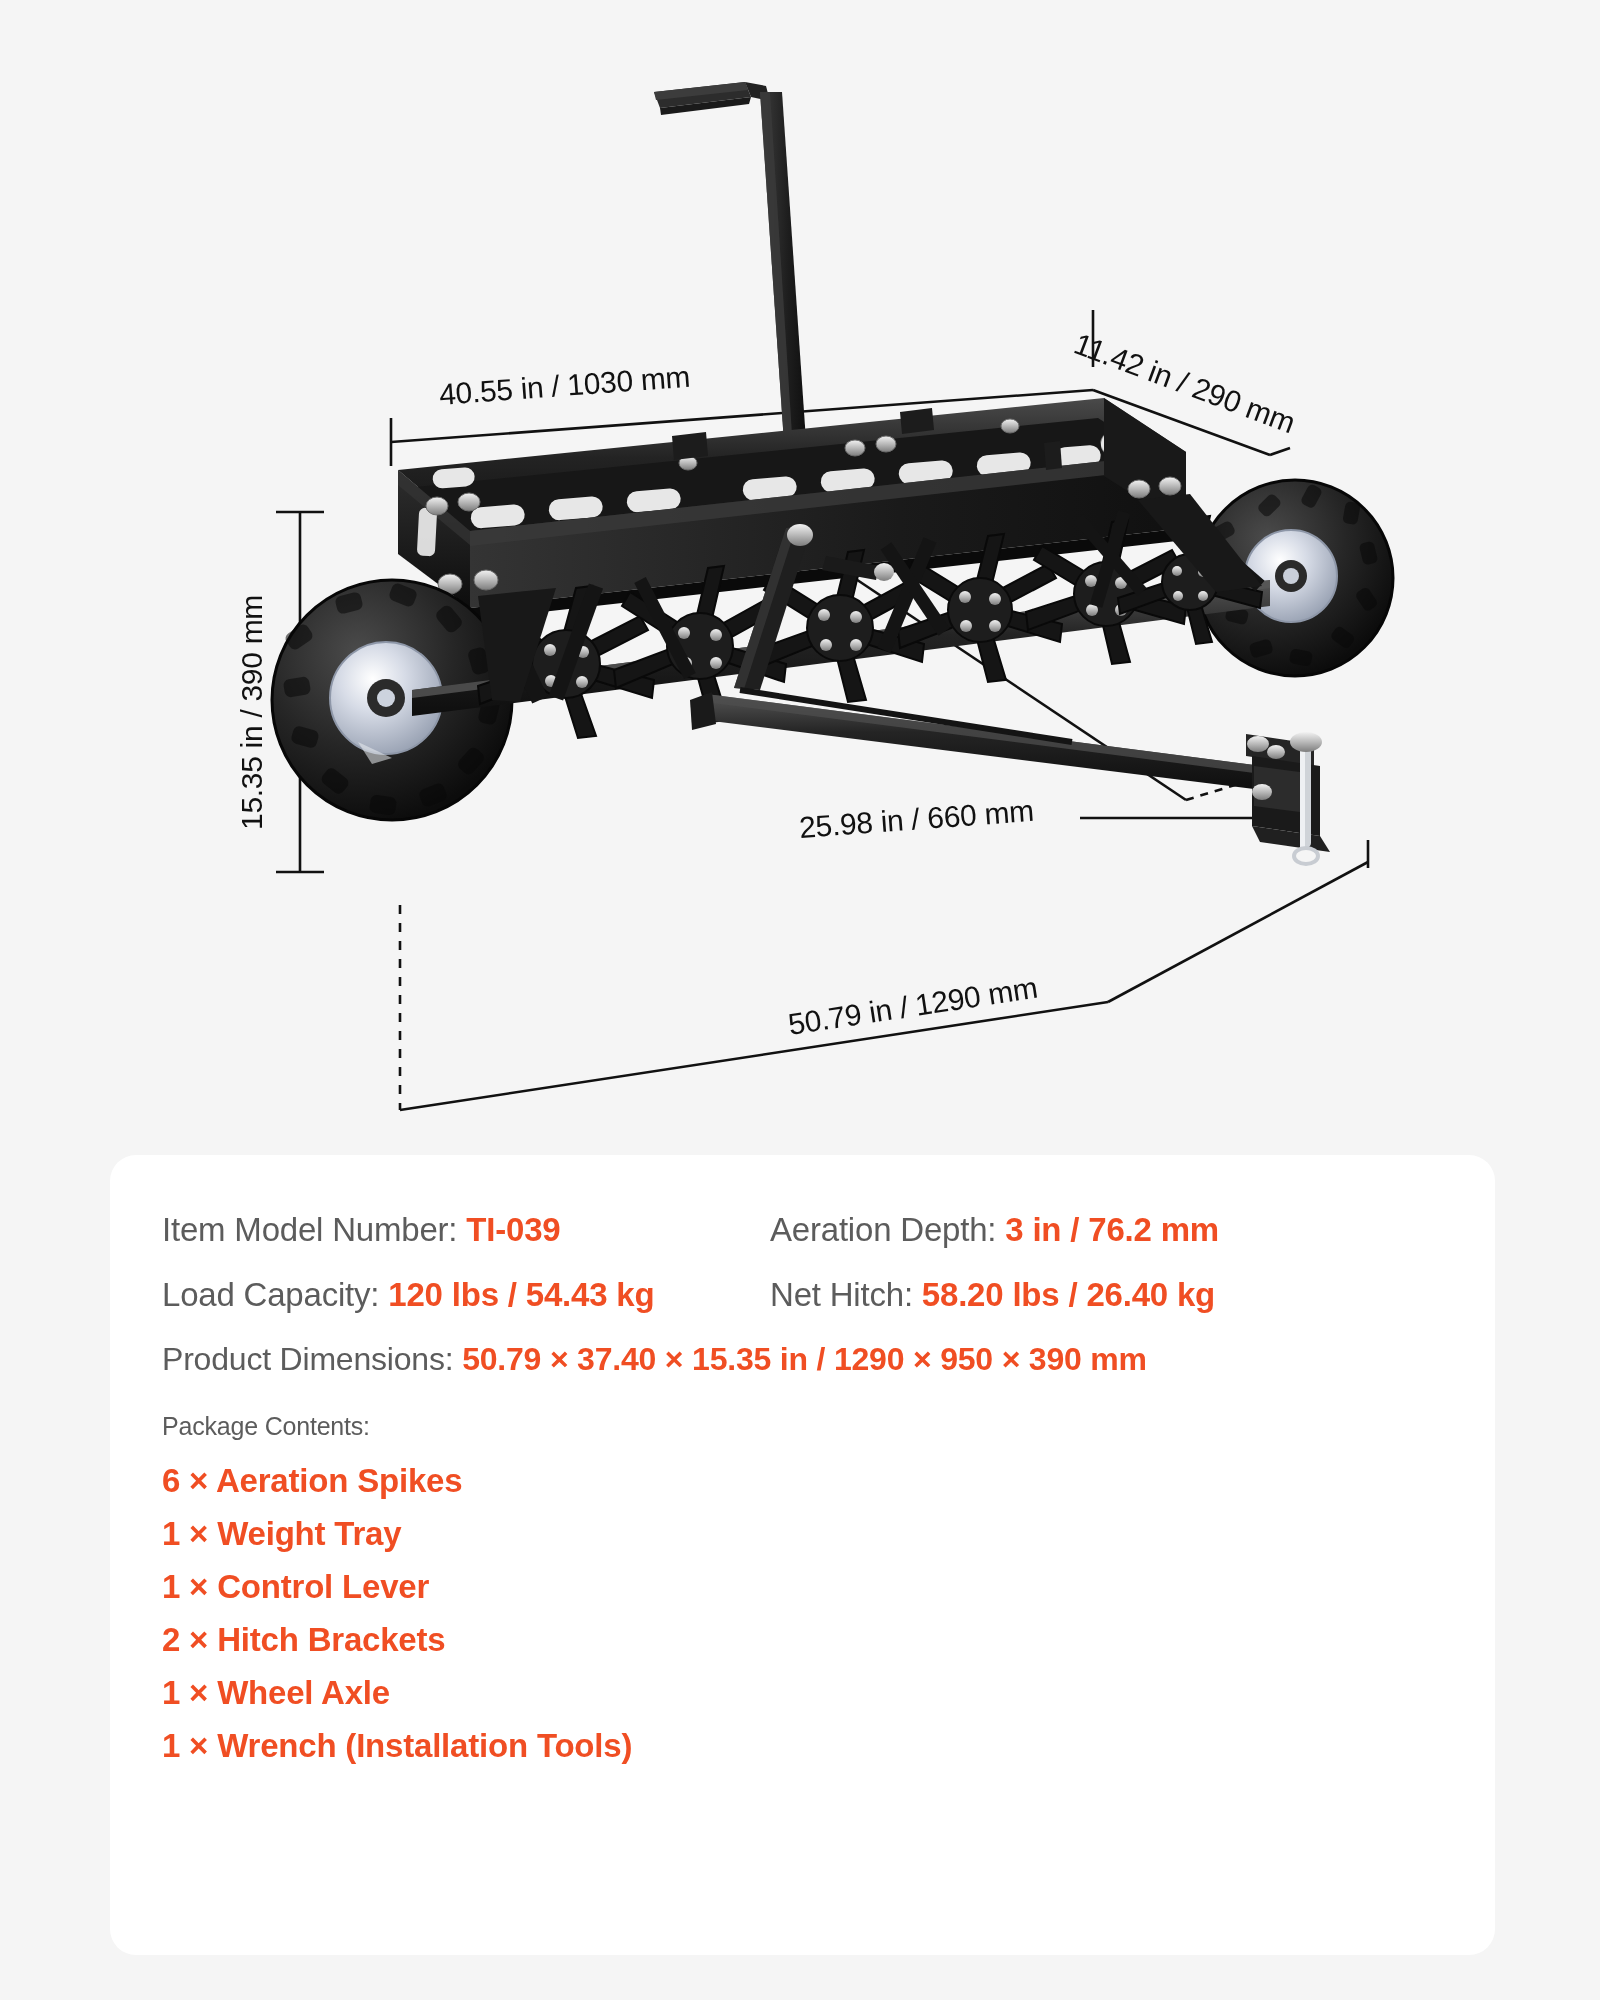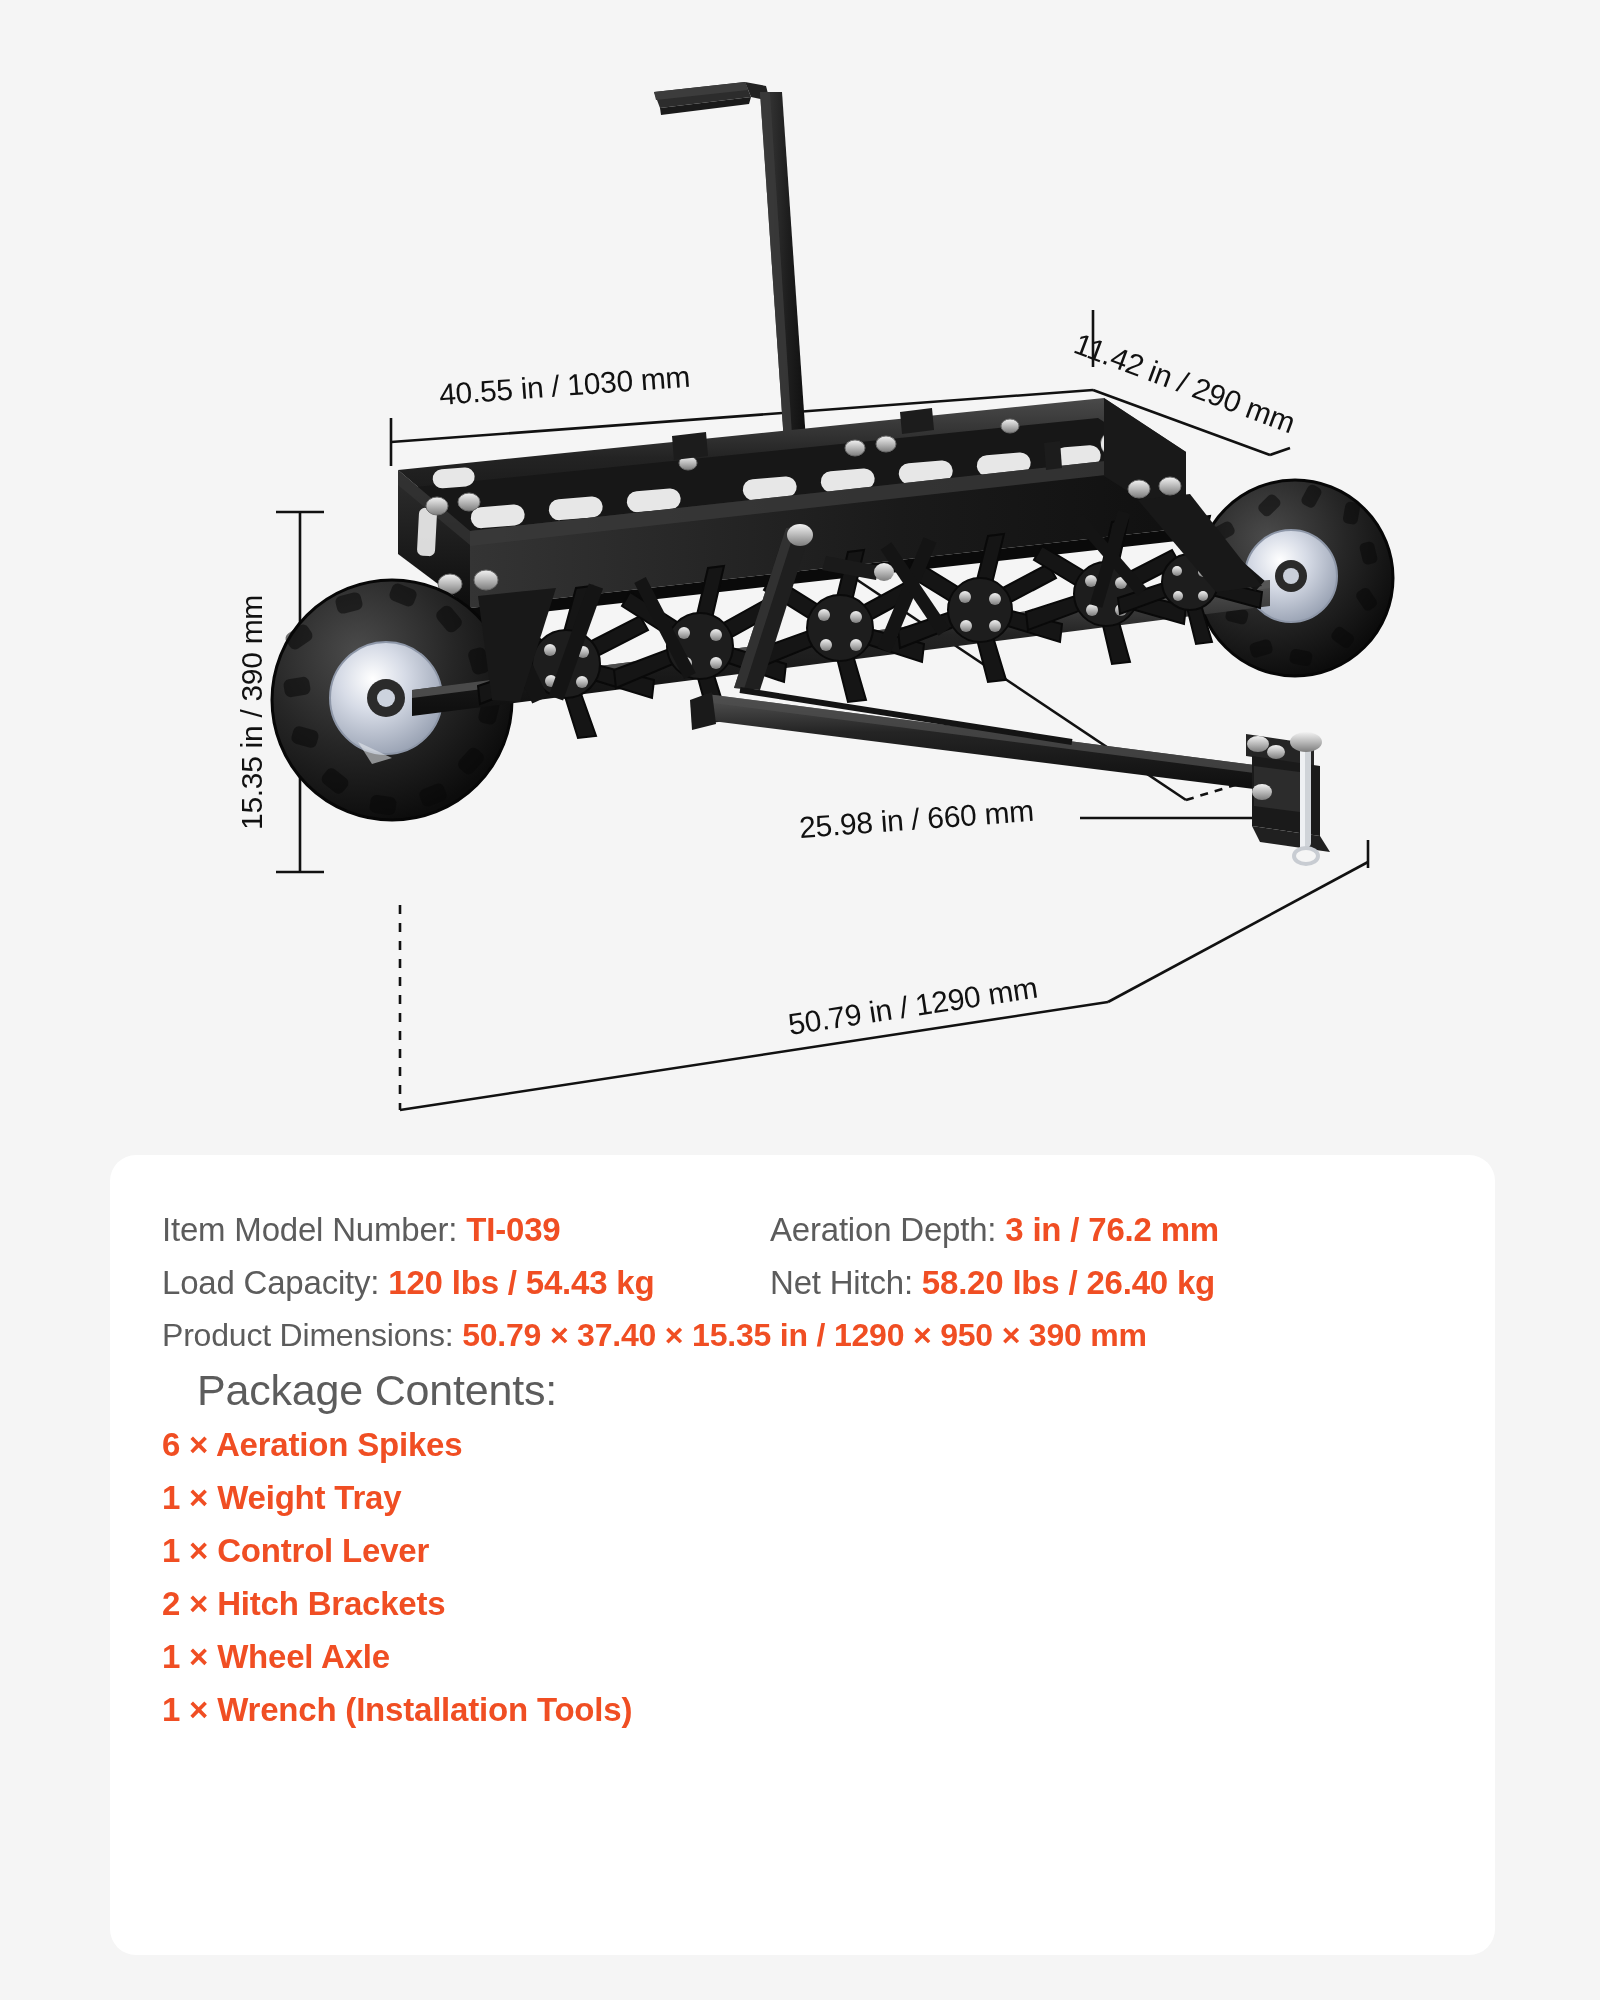--- a/index.html
+++ b/index.html
@@ -46,21 +46,21 @@
     border-radius: 26px;
   }
 
   .spec-inner {
     padding: 48px 0 0 52px;
   }
 
   .spec-grid {
     display: grid;
     grid-template-columns: 608px auto;
-    row-gap: 0px;
+    row-gap: 12px;
   }
 
   .spec-line {
     font-size: 33px;
     line-height: 53px;
     color: #5c5c5c;
     white-space: nowrap;
     letter-spacing: -0.2px;
   }
   .spec-line .val {
@@ -76,25 +76,24 @@
     white-space: nowrap;
     letter-spacing: -0.2px;
   }
   .spec-wide .val {
     color: #f04e23;
     font-weight: bold;
   }
 
   .contents-label {
     grid-column: 1 / span 2;
-    font-size: 43px;
+    font-size: 25px;
     line-height: 56px;
     color: #5c5c5c;
     letter-spacing: -0.2px;
-    margin-left: 35px;
   }
 
   .contents-grid {
     display: grid;
     grid-template-columns: 608px auto;
     margin-top: 0;
   }
   .pkg-item {
     font-size: 33px;
     line-height: 53px;

